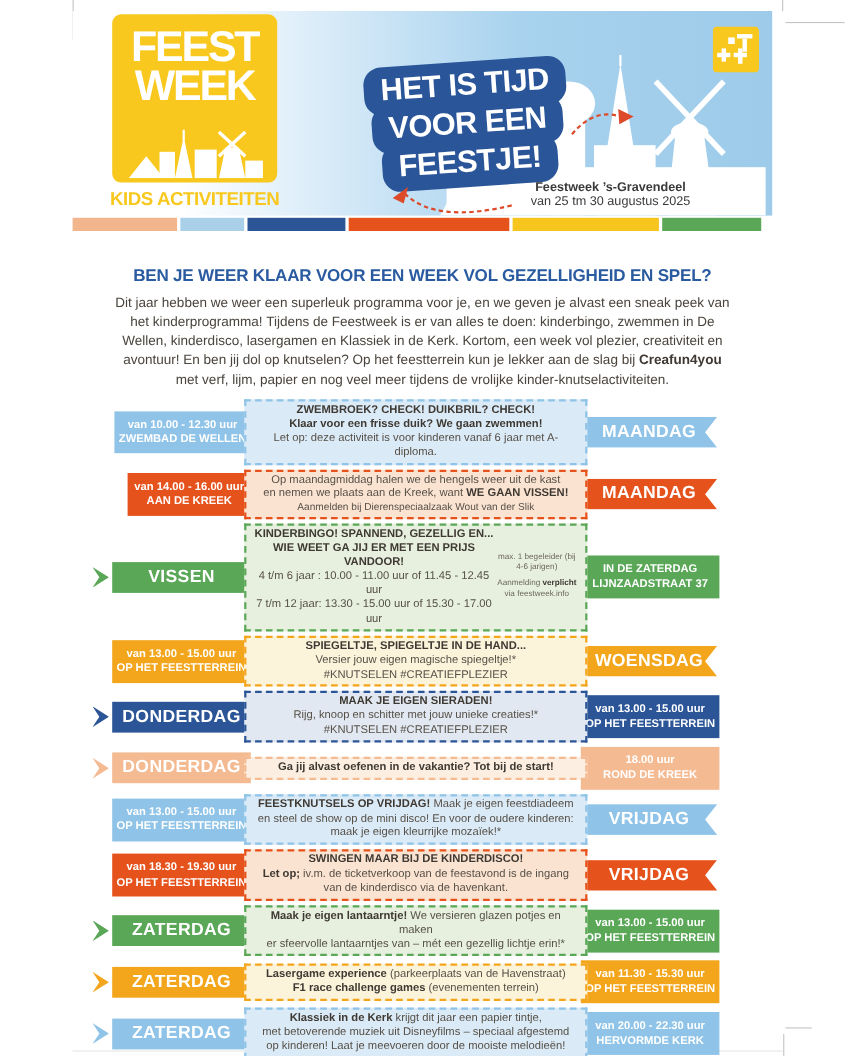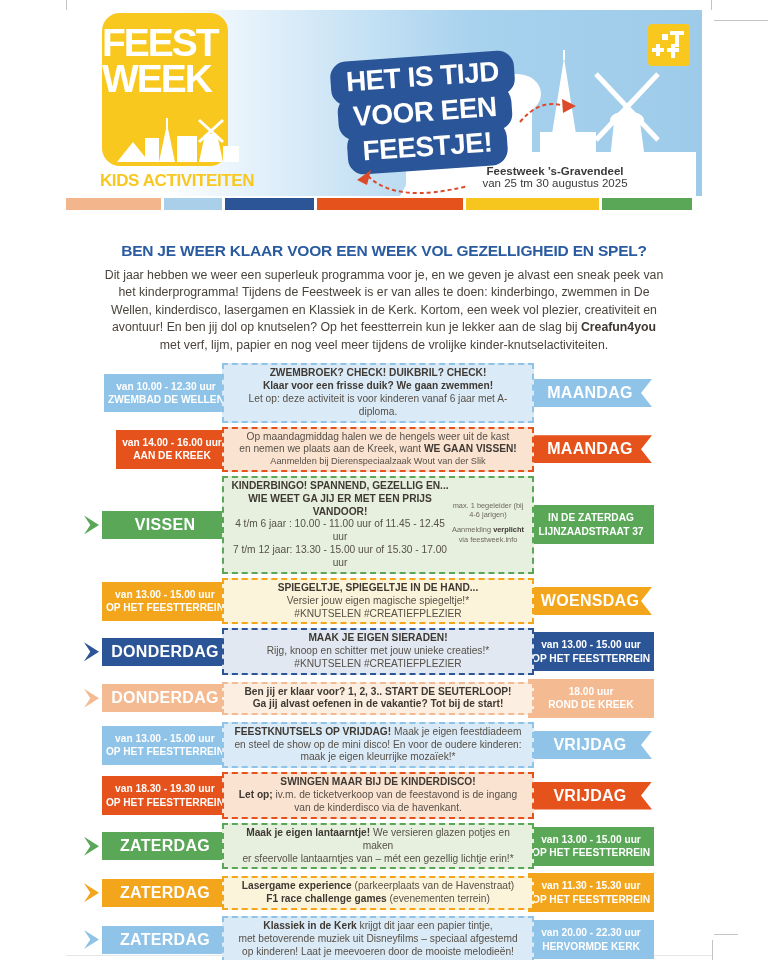--- a/index.html
+++ b/index.html
@@ -6,22 +6,22 @@
   body{width:768px;height:960px;background:#ffffff;position:relative;overflow:hidden;
        font-family:"Liberation Sans","DejaVu Sans",sans-serif;-webkit-font-smoothing:antialiased;}
   .flyer{position:absolute;left:66px;top:10px;width:636px;}
 
   
   .crop{position:absolute;background:#c4c4c4;}
 
   
   .hero{position:relative;height:186px;
         background:linear-gradient(90deg,#ffffff 0%,#ffffff 15%,#dcedf9 34%,#a8d2ee 64%,#9dcbe9 100%);}
-  .logo-square{position:absolute;left:36px;top:3px;width:126px;height:153px;background:#f8c81f;
-        border-radius:18px;text-align:left;padding-top:12px;box-sizing:border-box;z-index:3;}
+  .logo-square{position:absolute;left:36px;top:3px;width:150px;height:153px;background:#f8c81f;
+        border-radius:8px;text-align:center;padding-top:12px;box-sizing:border-box;z-index:3;}
   .logo-word{color:#fff;font-weight:800;font-size:39px;line-height:.92;letter-spacing:-2px;}
   .logo-sky{position:absolute;left:9px;bottom:4px;width:132px;height:50px;}
   .logo-sub{position:absolute;left:20px;top:161px;width:182px;text-align:center;color:#f8c81f;
         font-weight:800;font-size:17px;letter-spacing:-.4px;z-index:3;}
   .sticker{position:absolute;left:252px;top:52px;width:214px;text-align:center;
         transform:rotate(-4deg);z-index:2;}
   .sline{display:block;width:max-content;margin:0 auto;background:#2a5598;color:#fff;
         font-weight:800;letter-spacing:-.5px;padding:0 9px 3px;border-radius:10px;
         box-shadow:0 0 0 6px #2a5598;font-size:28px;line-height:1.04;}
   .sline + .sline{margin-top:3px;}
@@ -285,21 +285,20 @@
       <div class="row" style="--ac: #f4ba92; --bg: #fcefe1;">
         <div class="zone zl">
           <div class="lwrap">
             <div class="chev"></div>
             <div class="ribbon rL">DONDERDAG</div>
           </div>
         </div>
         <div class="zone zm">
           <div class="card">
             <div class="card-text">
-              <div class="cline"><b>Ben jij er klaar voor? 1, 2, 3..  START DE SEUTERLOOP!</b></div>
               <div class="cline"><b>Ga jij alvast oefenen in de vakantie? Tot bij de start!</b></div>
             </div>
           </div>
         </div>
         <div class="zone zr">
           <div class="tag tagR">
             <div class="tline">18.00 uur</div>
             <div class="tline">ROND DE KREEK</div>
           </div>
         </div>

